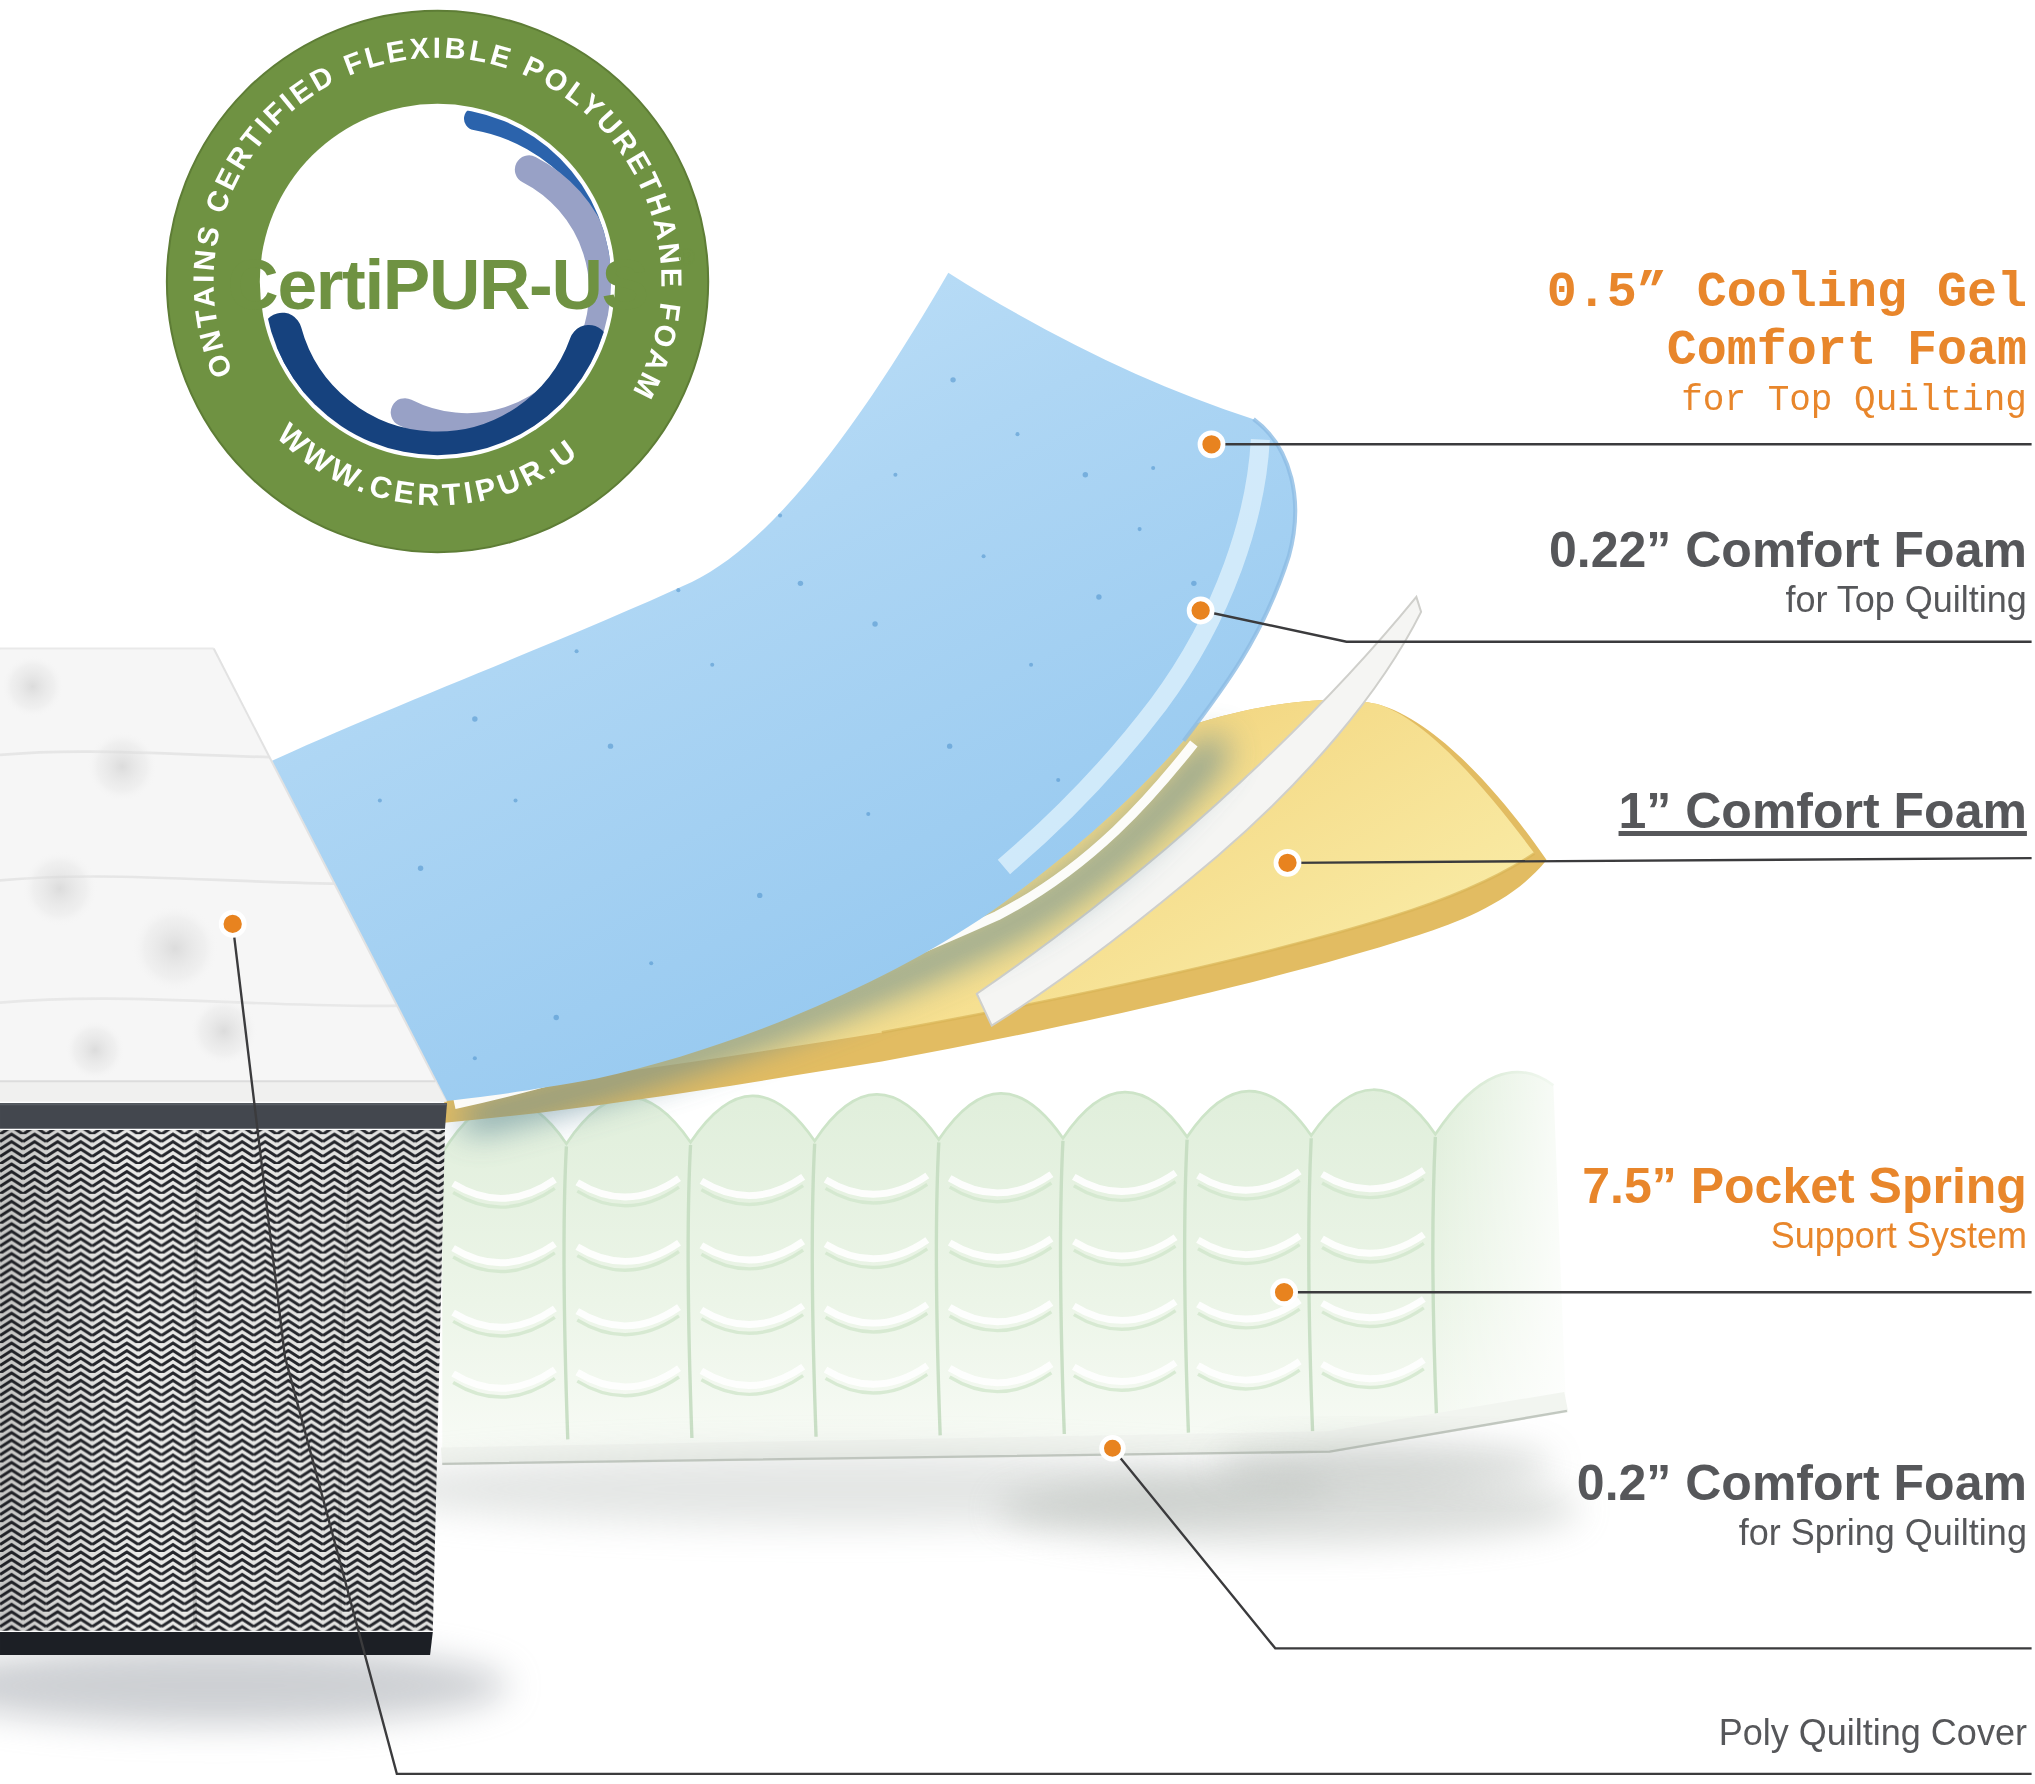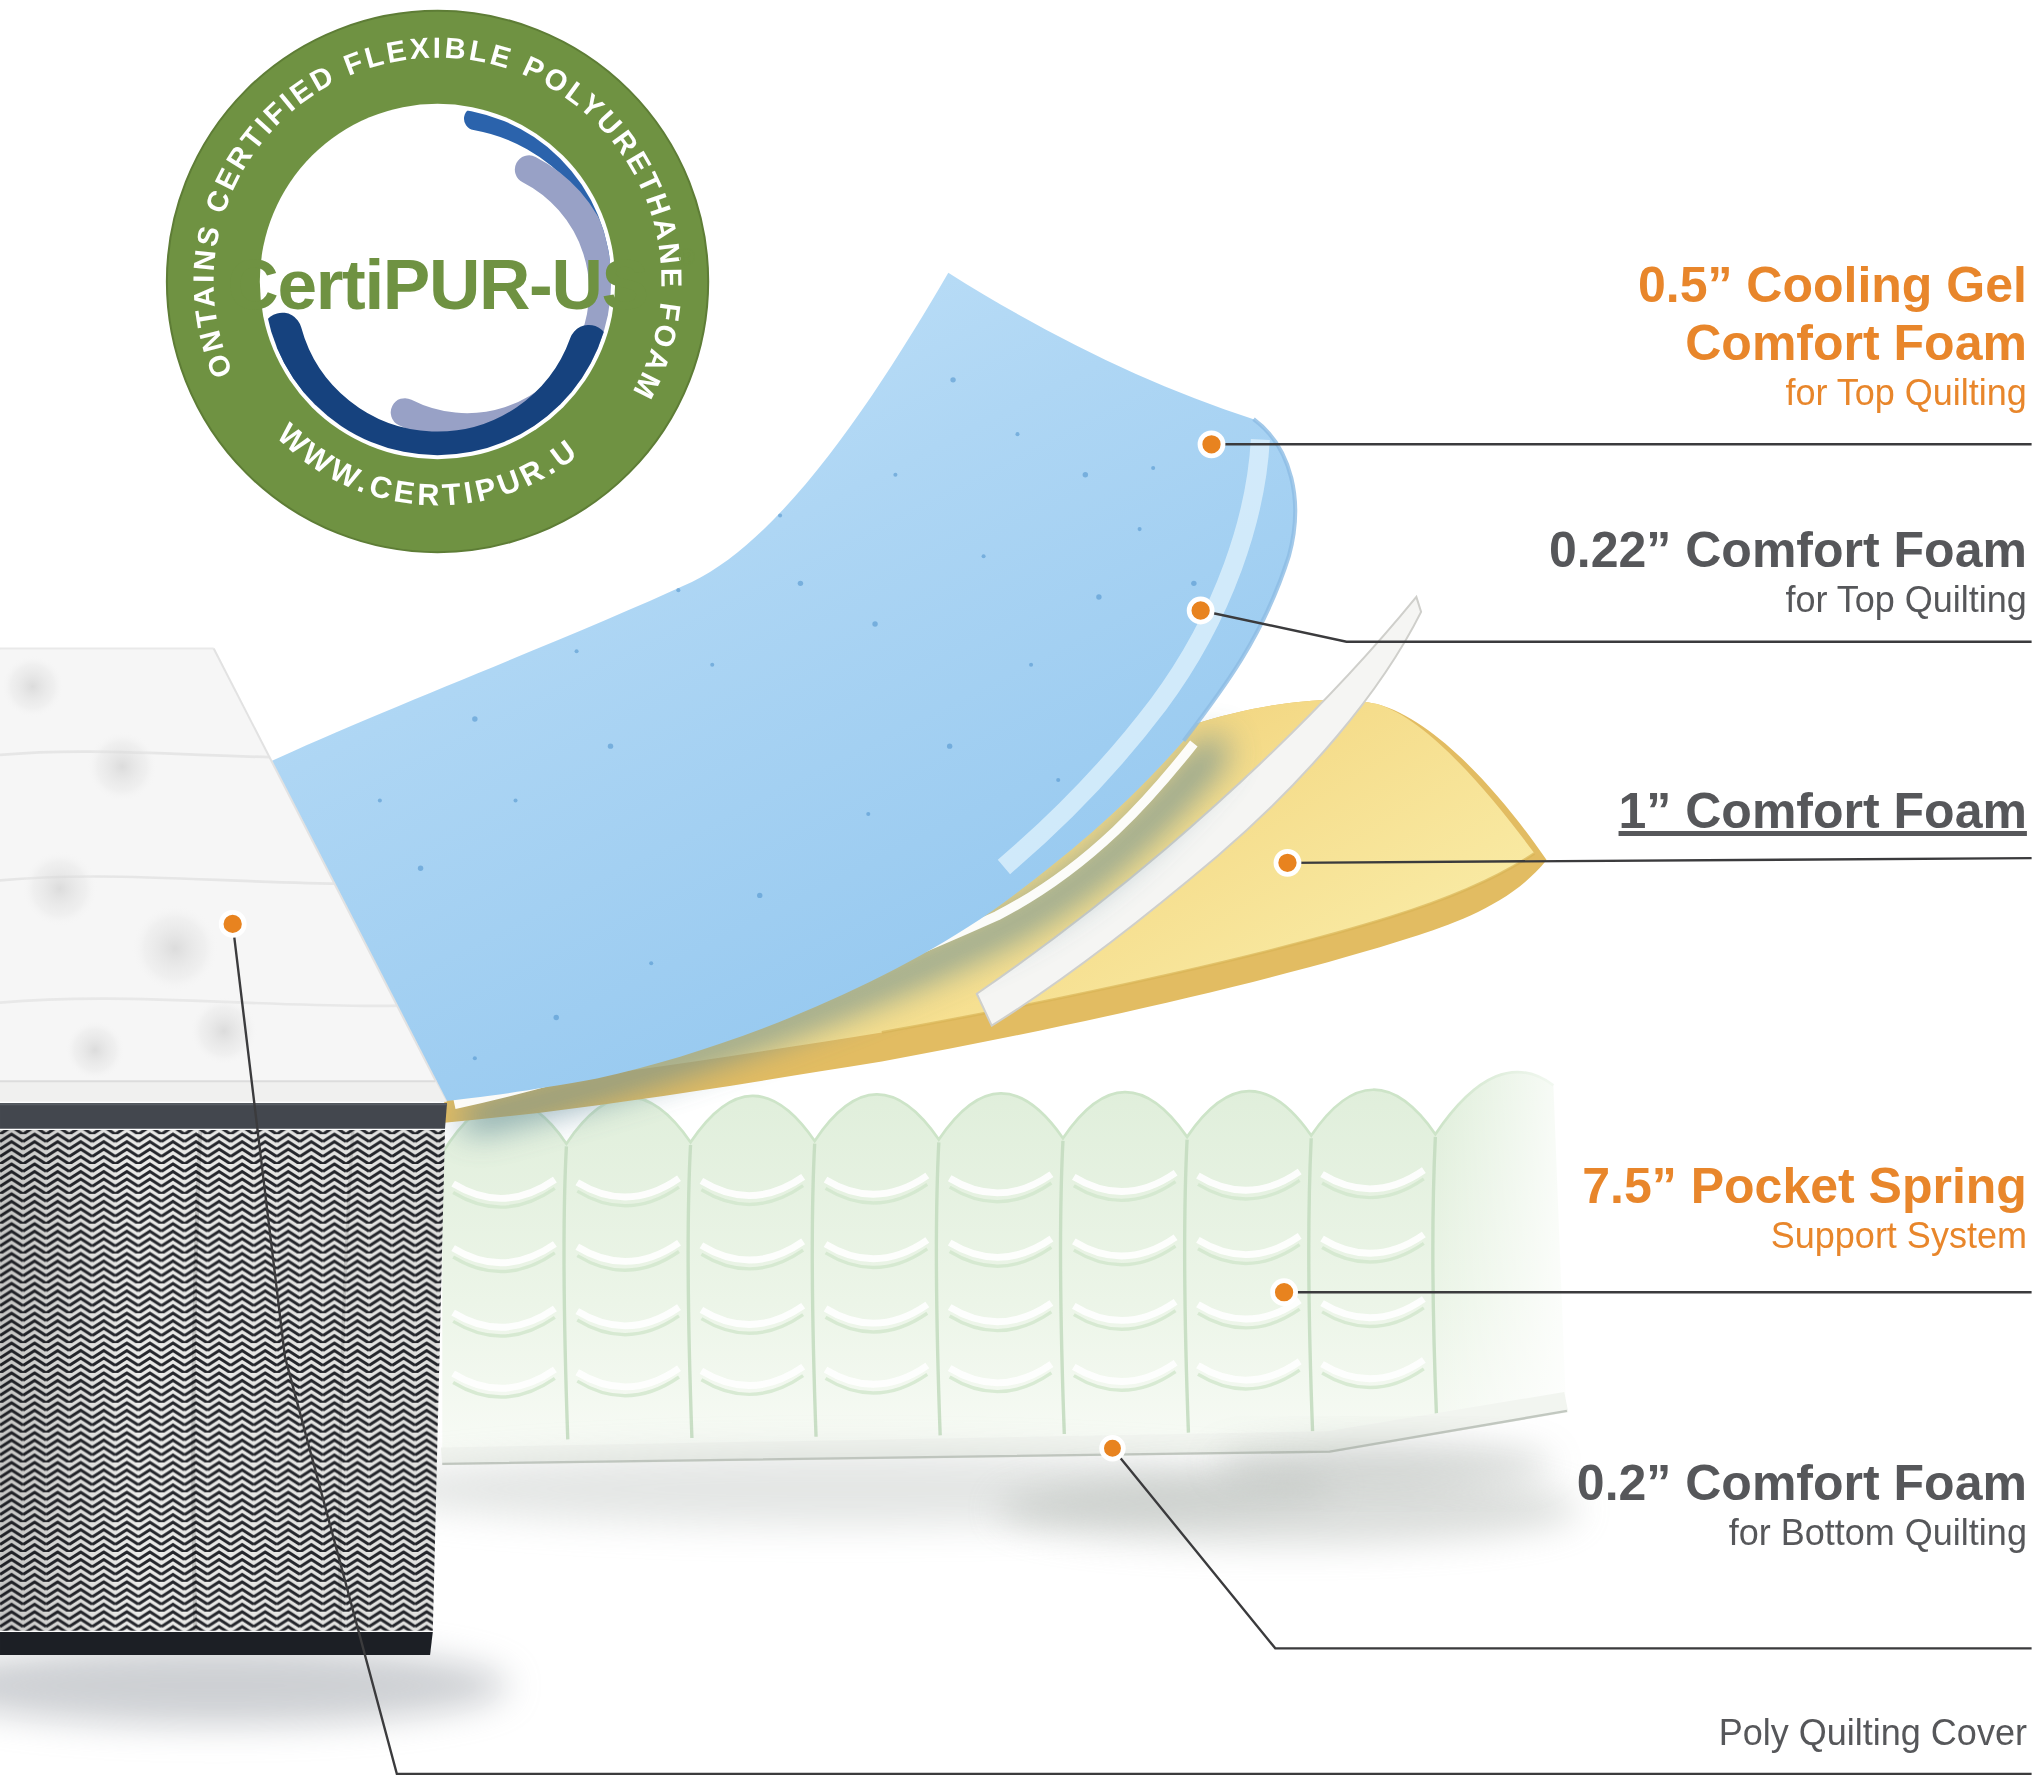--- a/index.html
+++ b/index.html
@@ -298,21 +298,21 @@
       <textPath href="#arcTop" startOffset="50%" text-anchor="middle">CONTAINS CERTIFIED FLEXIBLE POLYURETHANE FOAM</textPath>
     </text>
     <text font-family="Liberation Sans, sans-serif" font-weight="bold" font-size="45" fill="#FFFFFF" letter-spacing="6">
       <textPath href="#arcBottom" startOffset="50%" text-anchor="middle">WWW.CERTIPUR.US</textPath>
     </text>
     <text x="645" y="455" text-anchor="middle" font-family="Liberation Sans, sans-serif" font-weight="bold" font-size="105" letter-spacing="-2" fill="#6F9242">CertiPUR-US</text>
     <text x="1000" y="390" font-family="Liberation Sans, sans-serif" font-size="34" fill="#6F9242">®</text>
   </g>
 </svg>
 
-<div class="callout orange" style="top:256px;">
+<div class="callout orange" style="top:264px;font-family:Liberation Mono, monospace;">
   <span class="b">0.5” Cooling Gel</span>
   <span class="b">Comfort Foam</span>
   <span class="r">for Top Quilting</span>
 </div>
 
 <div class="callout gray" style="top:521px;">
   <span class="b">0.22” Comfort Foam</span>
   <span class="r">for Top Quilting</span>
 </div>
 
@@ -320,21 +320,21 @@
   <span class="b">1” Comfort Foam</span>
 </div>
 
 <div class="callout orange" style="top:1157px;">
   <span class="b">7.5” Pocket Spring</span>
   <span class="r">Support System</span>
 </div>
 
 <div class="callout gray" style="top:1454px;">
   <span class="b">0.2” Comfort Foam</span>
-  <span class="r">for Bottom Quilting</span>
+  <span class="r">for Spring Quilting</span>
 </div>
 
 <div class="callout gray" style="top:1712px;">
   <span class="r">Poly Quilting Cover</span>
 </div>
 
 </div>
 
 
 </body></html>

